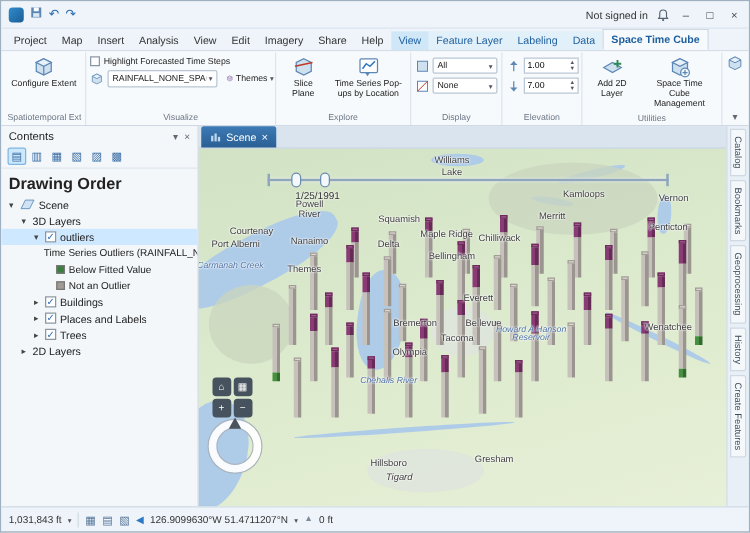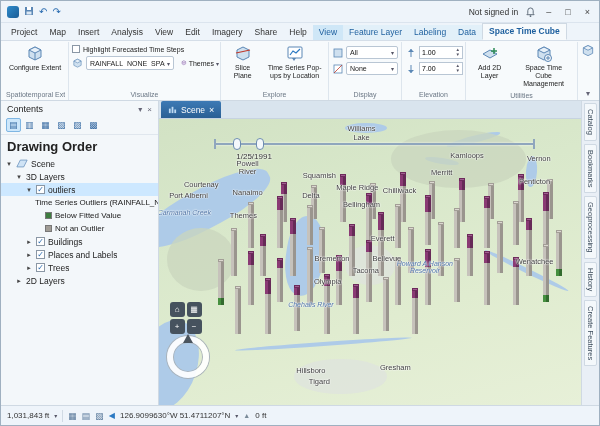--- a/index.html
+++ b/index.html
@@ -692,21 +692,21 @@
           <div class="place" style="left: 53%; top: 42%;">Everett</div>
           <div class="place" style="left: 41%; top: 49%;">Bremerton</div>
           <div class="place" style="left: 54%; top: 49%; text-align: right;">Bellevue</div>
           <div class="place river" style="left: 63%; top: 52%;">Howard A Hanson
 Reservoir</div>
           <div class="place" style="left: 49%; top: 53%;">Tacoma</div>
           <div class="place" style="left: 40%; top: 57%;">Olympia</div>
           <div class="place" style="left: 89%; top: 50%;">Wenatchee</div>
           <div class="place river" style="left: 36%; top: 65%;">Chehalis River</div>
           <div class="place" style="left: 36%; top: 88%;">Hillsboro</div>
-          <div class="place" style="left: 38%; top: 92%;">Tigard</div>
+          <div class="place" style="left: 38%; top: 92%; font-style: italic;">Tigard</div>
           <div class="place" style="left: 56%; top: 87%;">Gresham</div>
         </div>
     </div>
 
     <div class="right-strip">
       <div class="vtab">Catalog</div>
       <div class="vtab">Bookmarks</div>
       <div class="vtab">Geoprocessing</div>
       <div class="vtab">History</div>
       <div class="vtab">Create Features</div>

